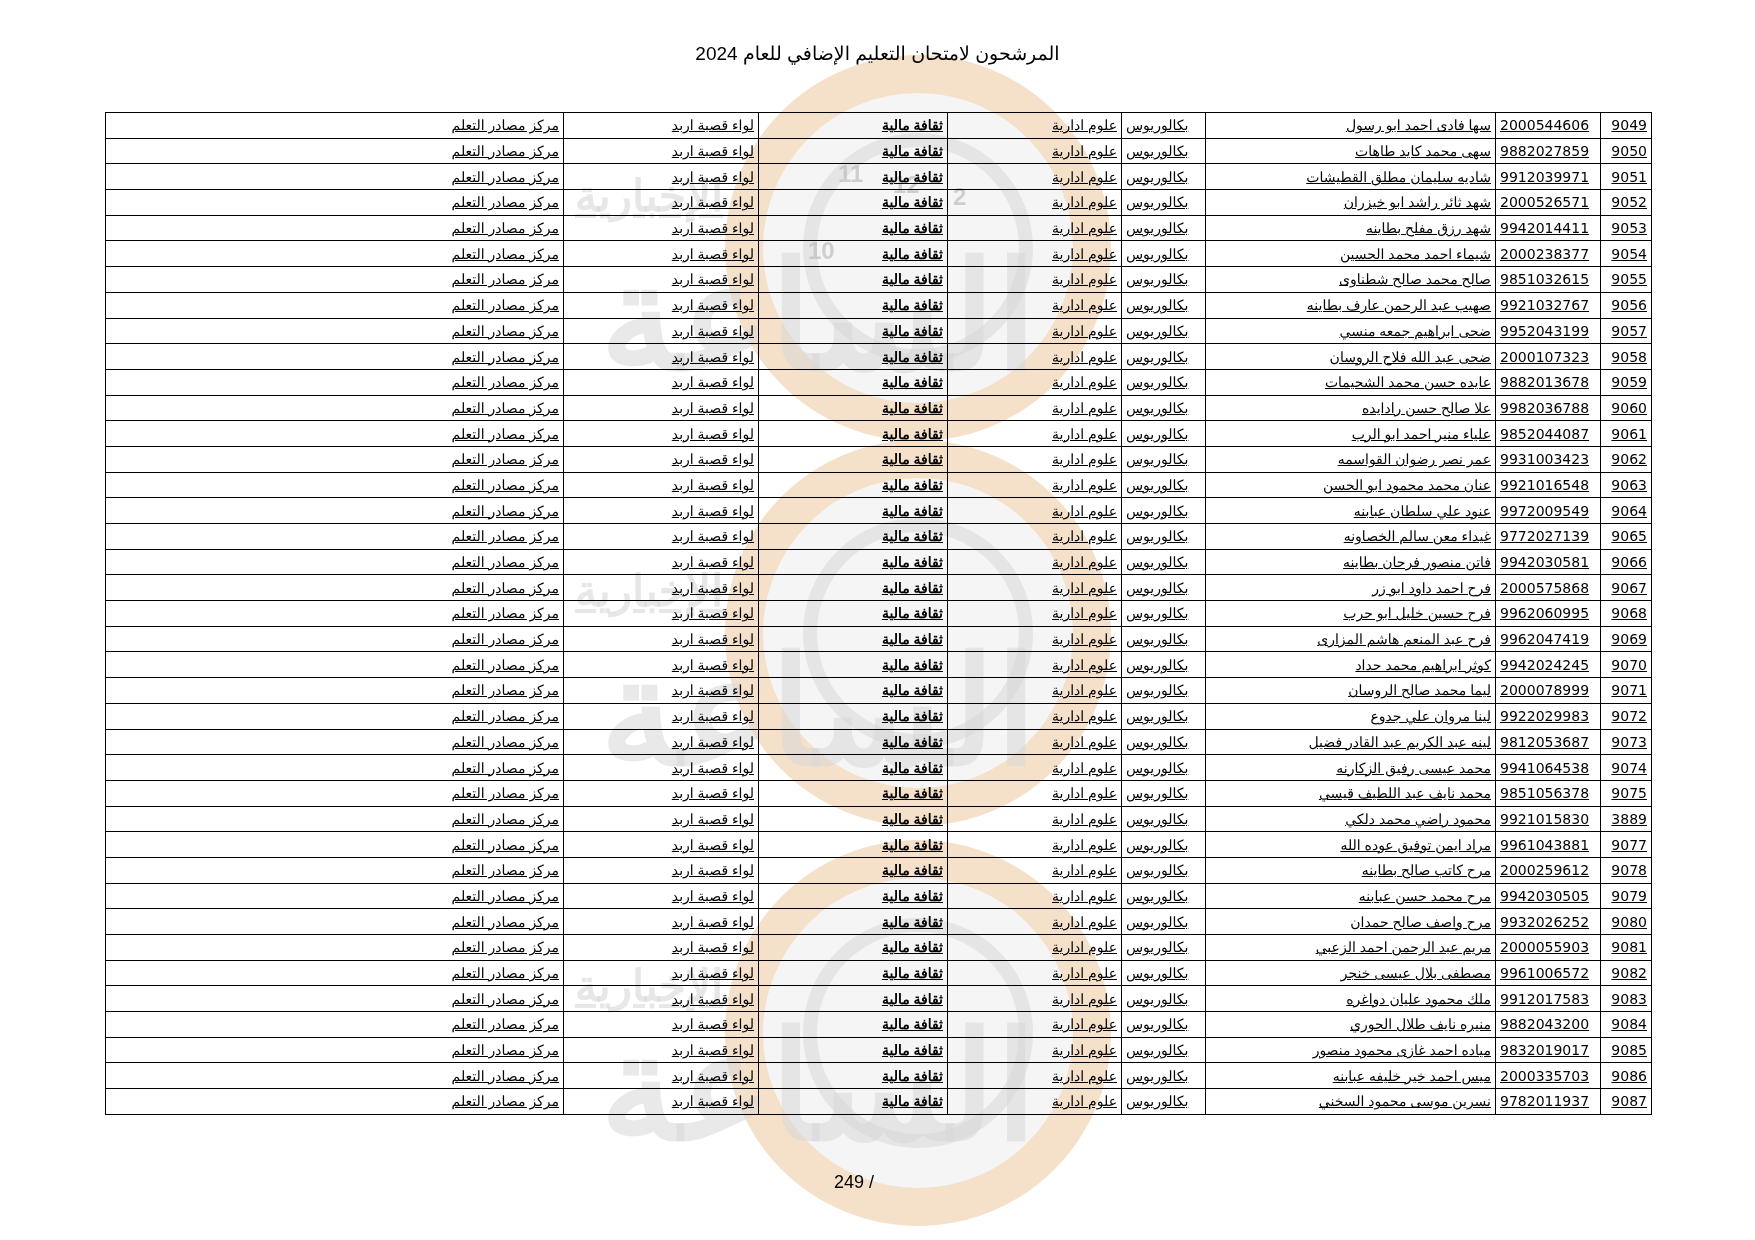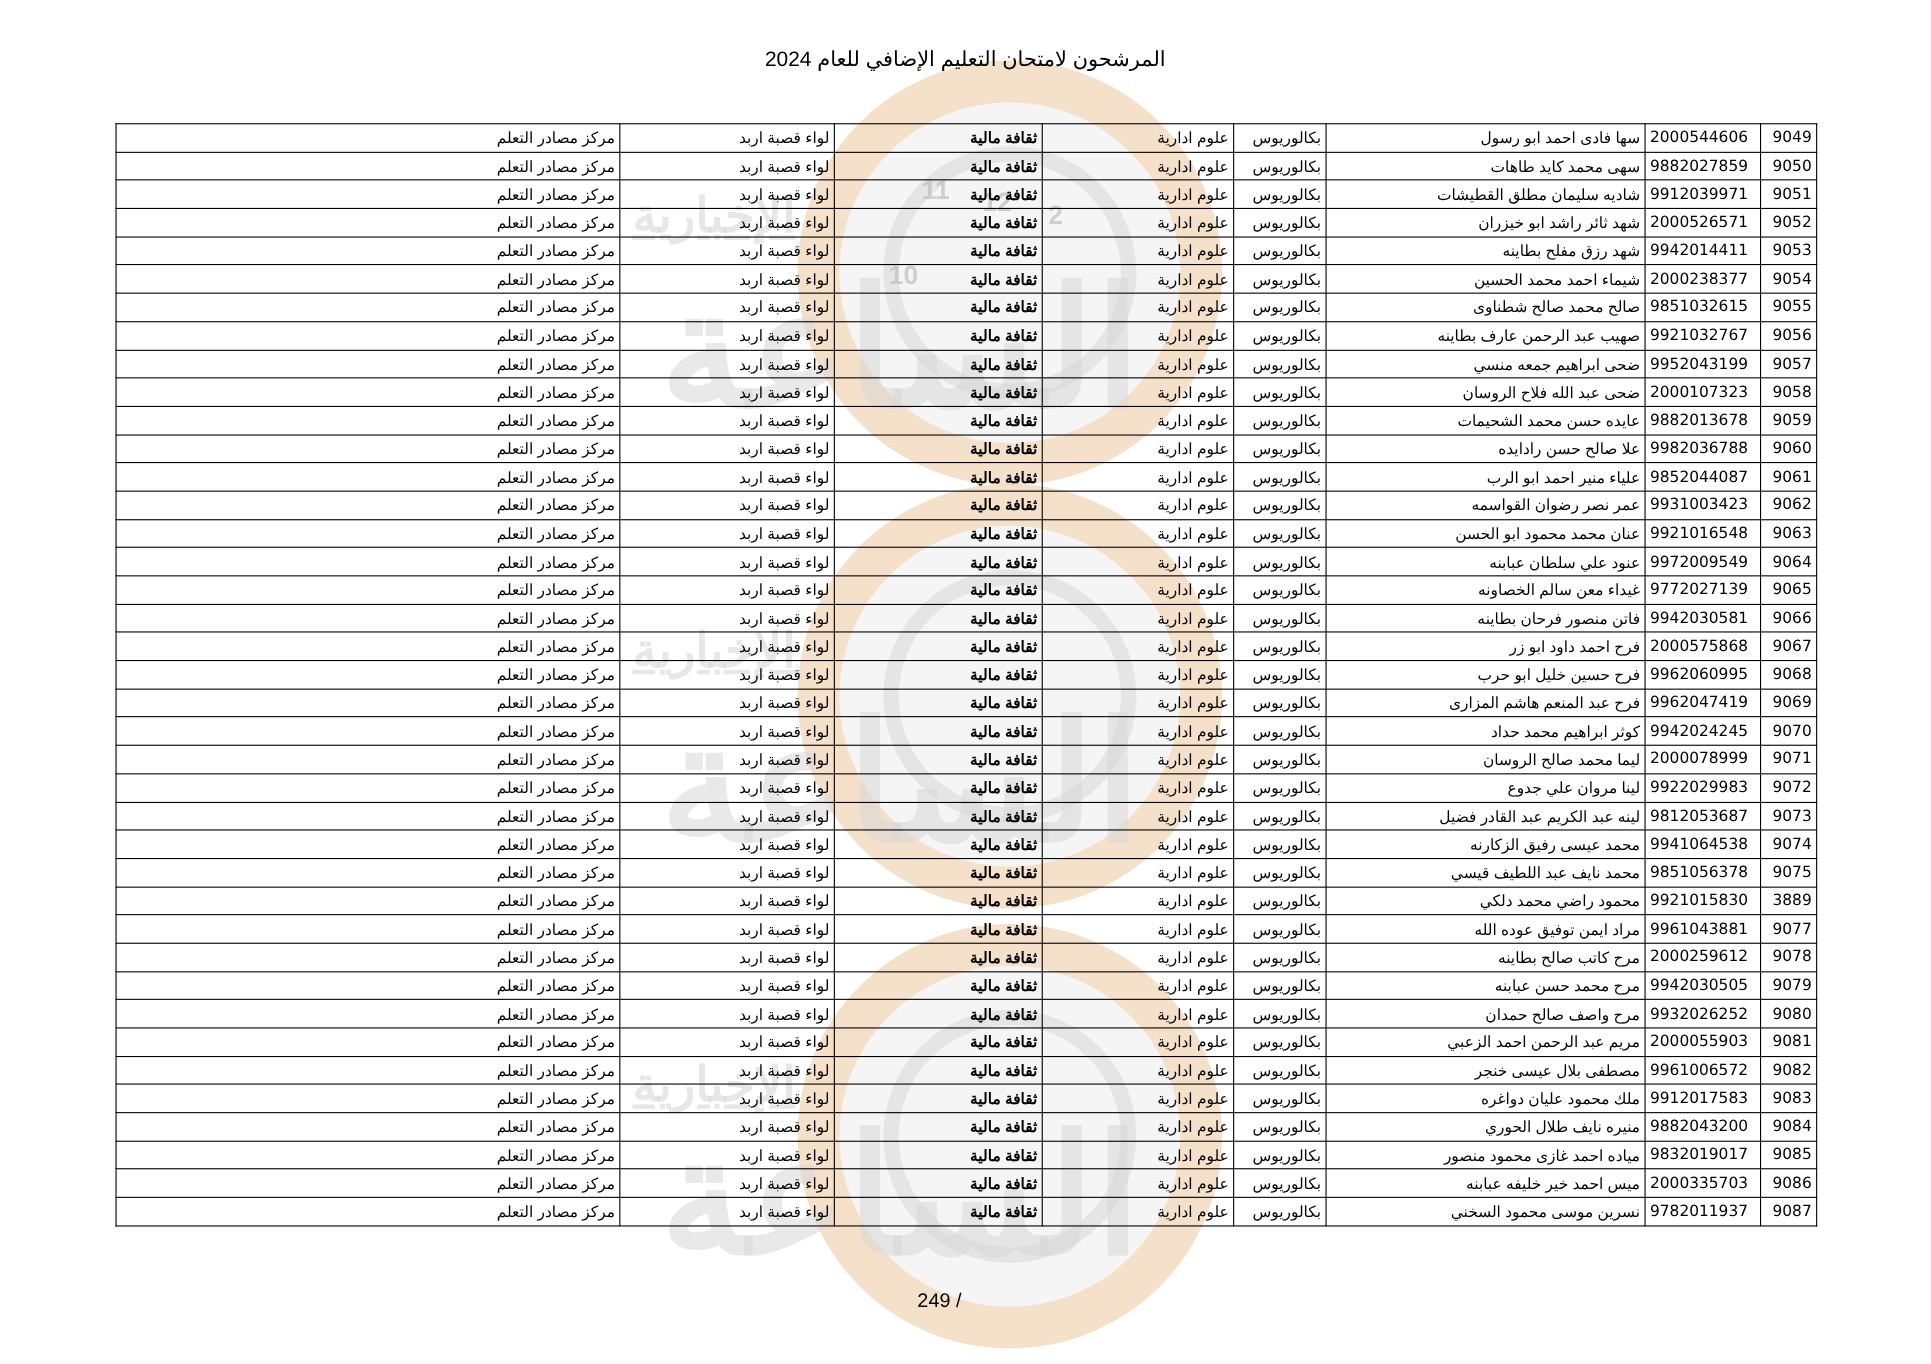--- a/index.html
+++ b/index.html
@@ -4,27 +4,27 @@
 <style>
   html, body { margin:0; padding:0; background:#ffffff; }
   body { width:1755px; height:1240px; position:relative; overflow:hidden; font-family:"Liberation Sans", sans-serif; color:#000; }
   .title { position:absolute; top:42px; left:0; width:1755px; text-align:center; font-size:19px; direction:rtl; }
   .wm { position:absolute; pointer-events:none; z-index:0; }
   .wm-clock { border-radius:50%; border:38px solid rgba(245,170,90,0.28); background:rgba(225,225,225,0.35); }
   .wm-clock-inner { position:absolute; inset:40px; border-radius:50%; border:14px solid rgba(200,200,200,0.35); }
   .wm-num { position:absolute; font-size:24px; font-weight:bold; color:rgba(190,190,190,0.7); }
   .wm-text { font-size:150px; font-weight:bold; color:rgba(215,215,215,0.55); direction:rtl; }
   .wm-sub { font-size:44px; font-weight:bold; color:rgba(215,215,215,0.6); direction:rtl;text-decoration:underline; }
-  table.sheet { position:absolute; top:112px; left:105px; width:1546px; border-collapse:collapse; table-layout:fixed; z-index:1; direction:ltr; }
+  table.sheet { position:absolute; top:112px; left:105px; width:1546px; border-collapse:collapse; table-layout:fixed; z-index:1; direction:ltr;text-decoration:underline; }
   table.sheet td { border:1px solid #000; height:24.7px; padding:0 4px; font-size:14px; white-space:nowrap; overflow:hidden; line-height:24px; }
   td.c-center { direction:rtl; text-align:right; }
   td.c-district { direction:rtl; text-align:right; }
   td.c-course { direction:rtl; text-align:right; font-weight:bold; }
   td.c-spec { direction:rtl; text-align:right; }
-  td.c-degree { direction:rtl; text-align:right; }
+  td.c-degree { direction:rtl; text-align:left; }
   td.c-name { direction:rtl; text-align:right; }
   td.c-id { text-align:left; font-family:"DejaVu Sans", sans-serif; font-size:13.5px; }
   td.c-seq { text-align:right; font-family:"DejaVu Sans", sans-serif; font-size:13.5px; }
   .page-num { position:absolute; top:1172px; left:0; width:1708px; text-align:center; font-size:18px; }
 </style>
 </head>
 <body>
 
 <div class="wm wm-clock" style="left:725px; top:55px; width:310px; height:310px;">
   <div class="wm-clock-inner"></div>

